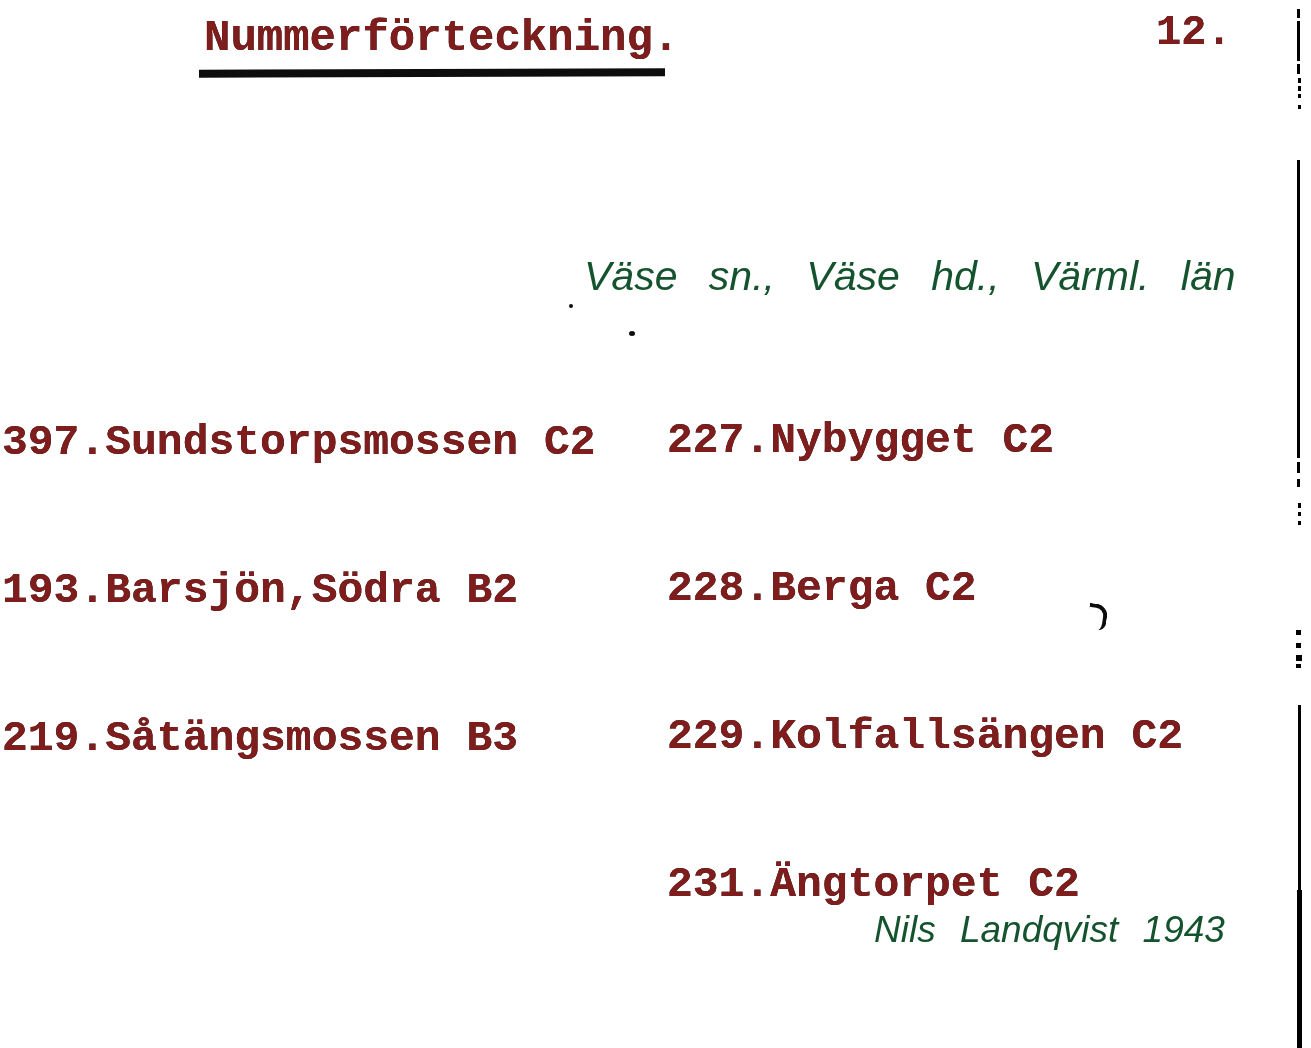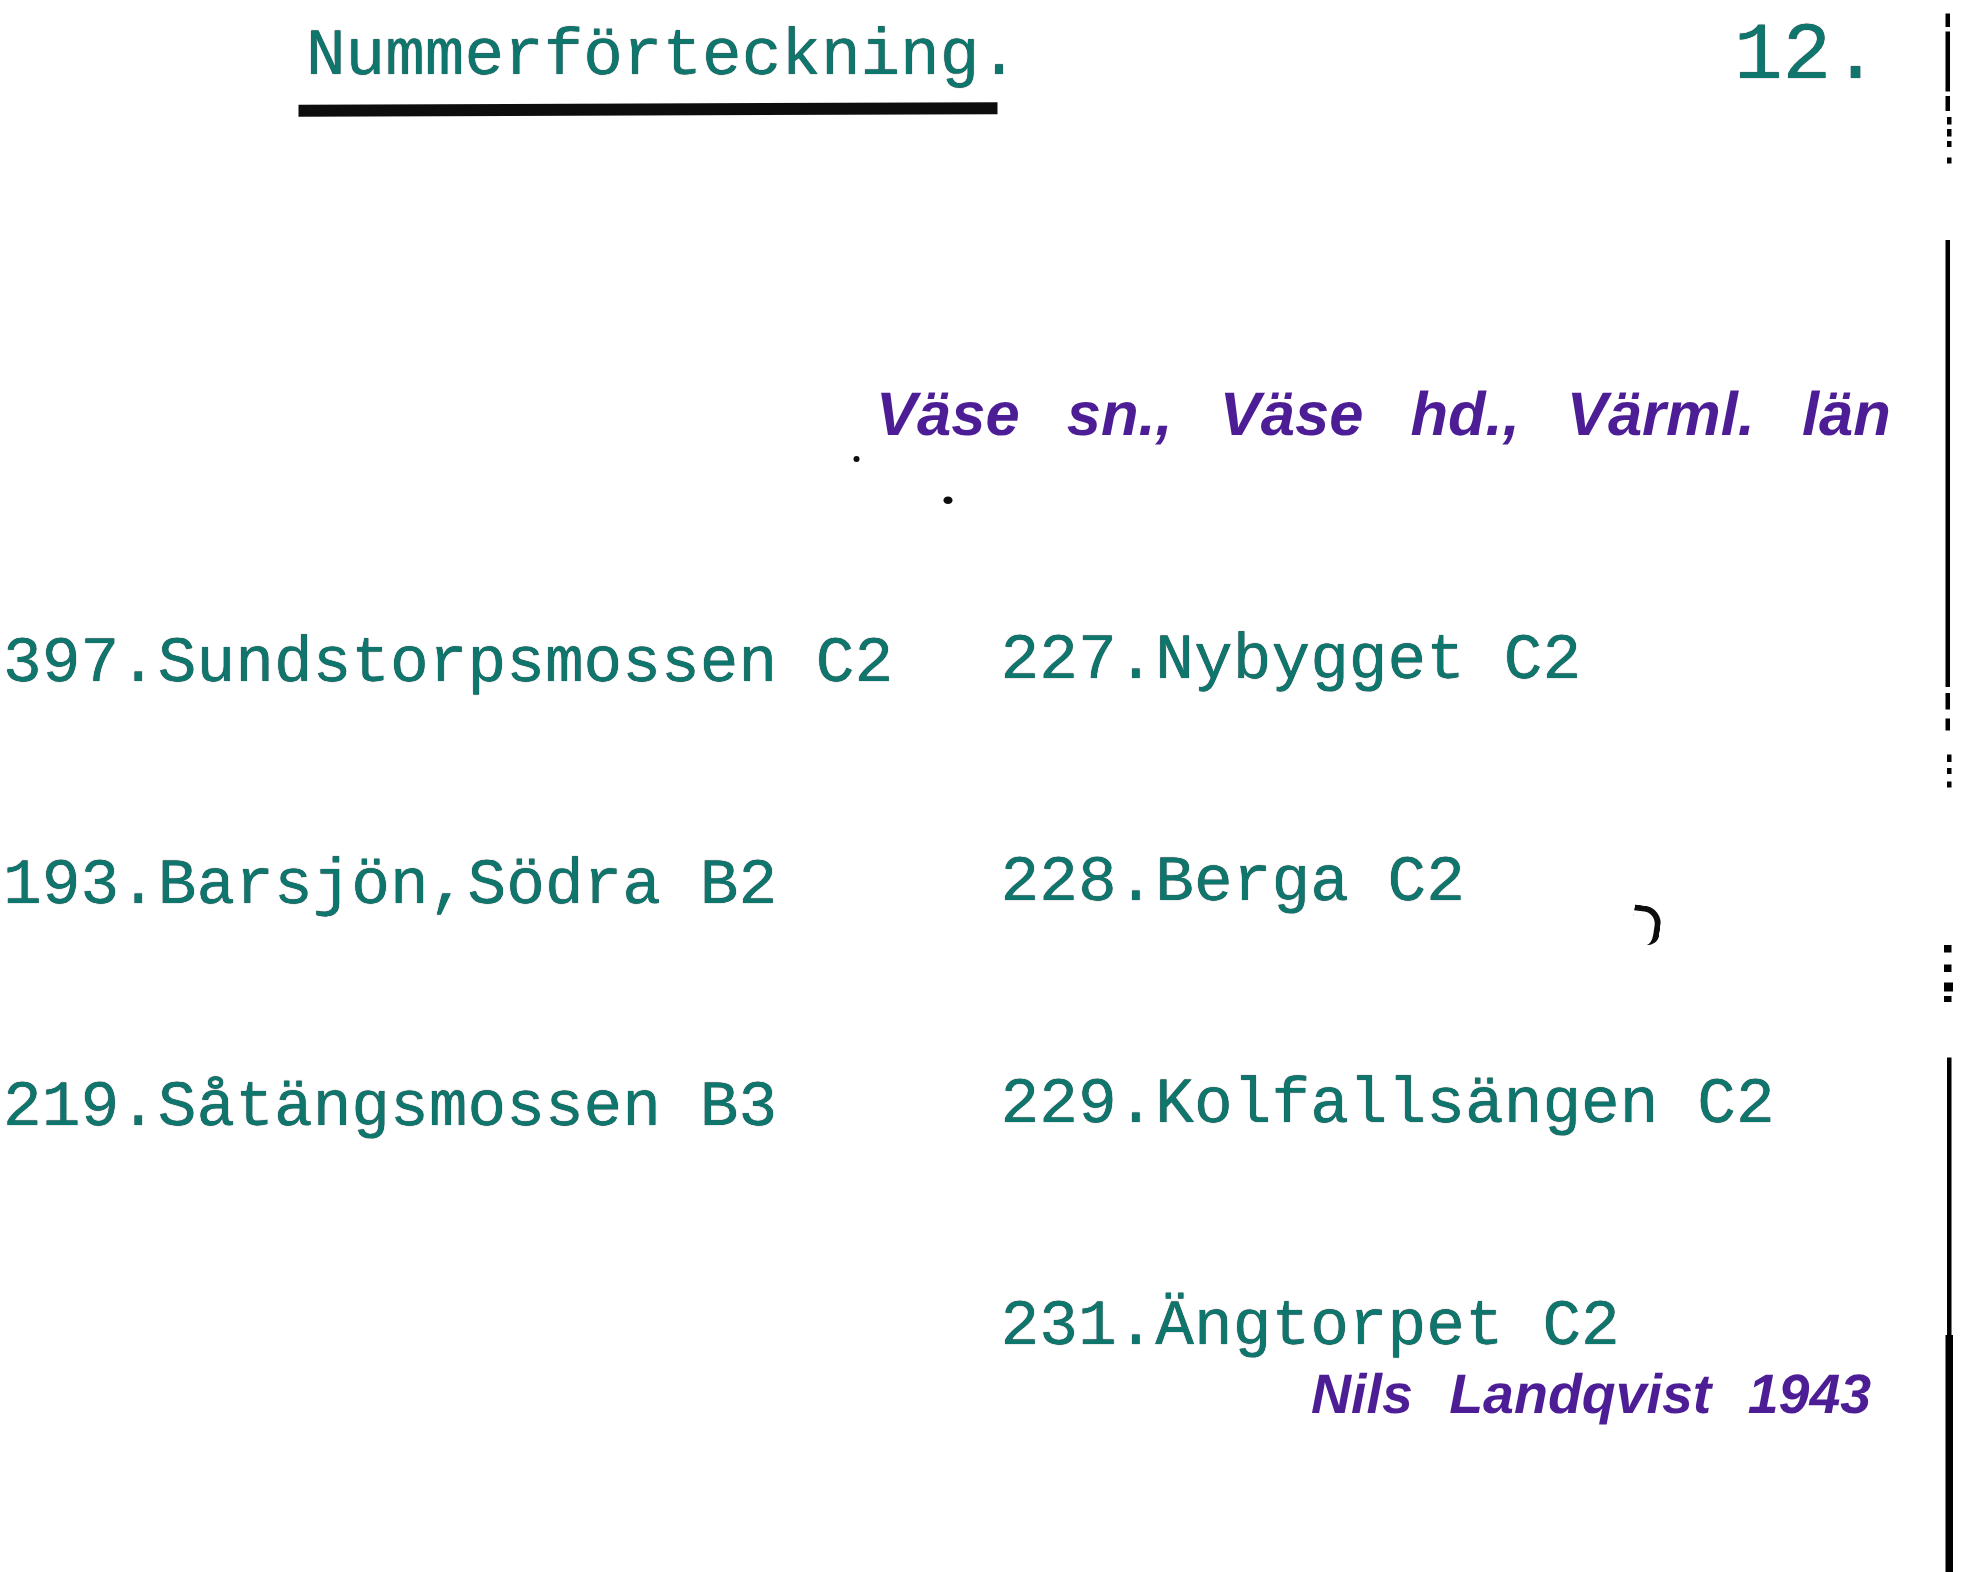--- a/index.html
+++ b/index.html
@@ -10,30 +10,29 @@
   #scan-page {
     position: relative;
     width: 1311px;
     height: 1048px;
     background: #ffffff;
     overflow: hidden;
     color: #0d0d0d;
   }
   .typewriter {
     font-family: "Liberation Mono", "DejaVu Sans Mono", monospace;
-    font-weight: normal;
-    color: #0f766e;
+    font-weight: bold;
+    color: #7f1d1d;
     text-shadow: 0 0 0.6px #0d0d0d;
     letter-spacing: 0;
   }
   .hand {
     font-family: "Liberation Sans", "DejaVu Sans", sans-serif;
     font-style: italic;
-    color: #4c1d95;
-    font-weight: bold;
+    color: #14532d;
   }
   .abs { position: absolute; }
 
   #doc-title {
     left: 204px;
     top: 16px;
     font-size: 44px;
     line-height: 1;
     white-space: pre;
   }
@@ -41,21 +40,21 @@
     left: 199px;
     top: 69px;
     width: 466px;
     height: 8px;
     background: #0d0d0d;
     transform: rotate(-0.2deg);
   }
   #page-number {
     left: 1156px;
     top: 12px;
-    font-size: 54px;
+    font-size: 42px;
     line-height: 1;
   }
   #region-header {
     left: 584px;
     top: 252px;
     font-size: 41px;
     line-height: 1.2;
     word-spacing: 20px;
     white-space: pre;
   }

